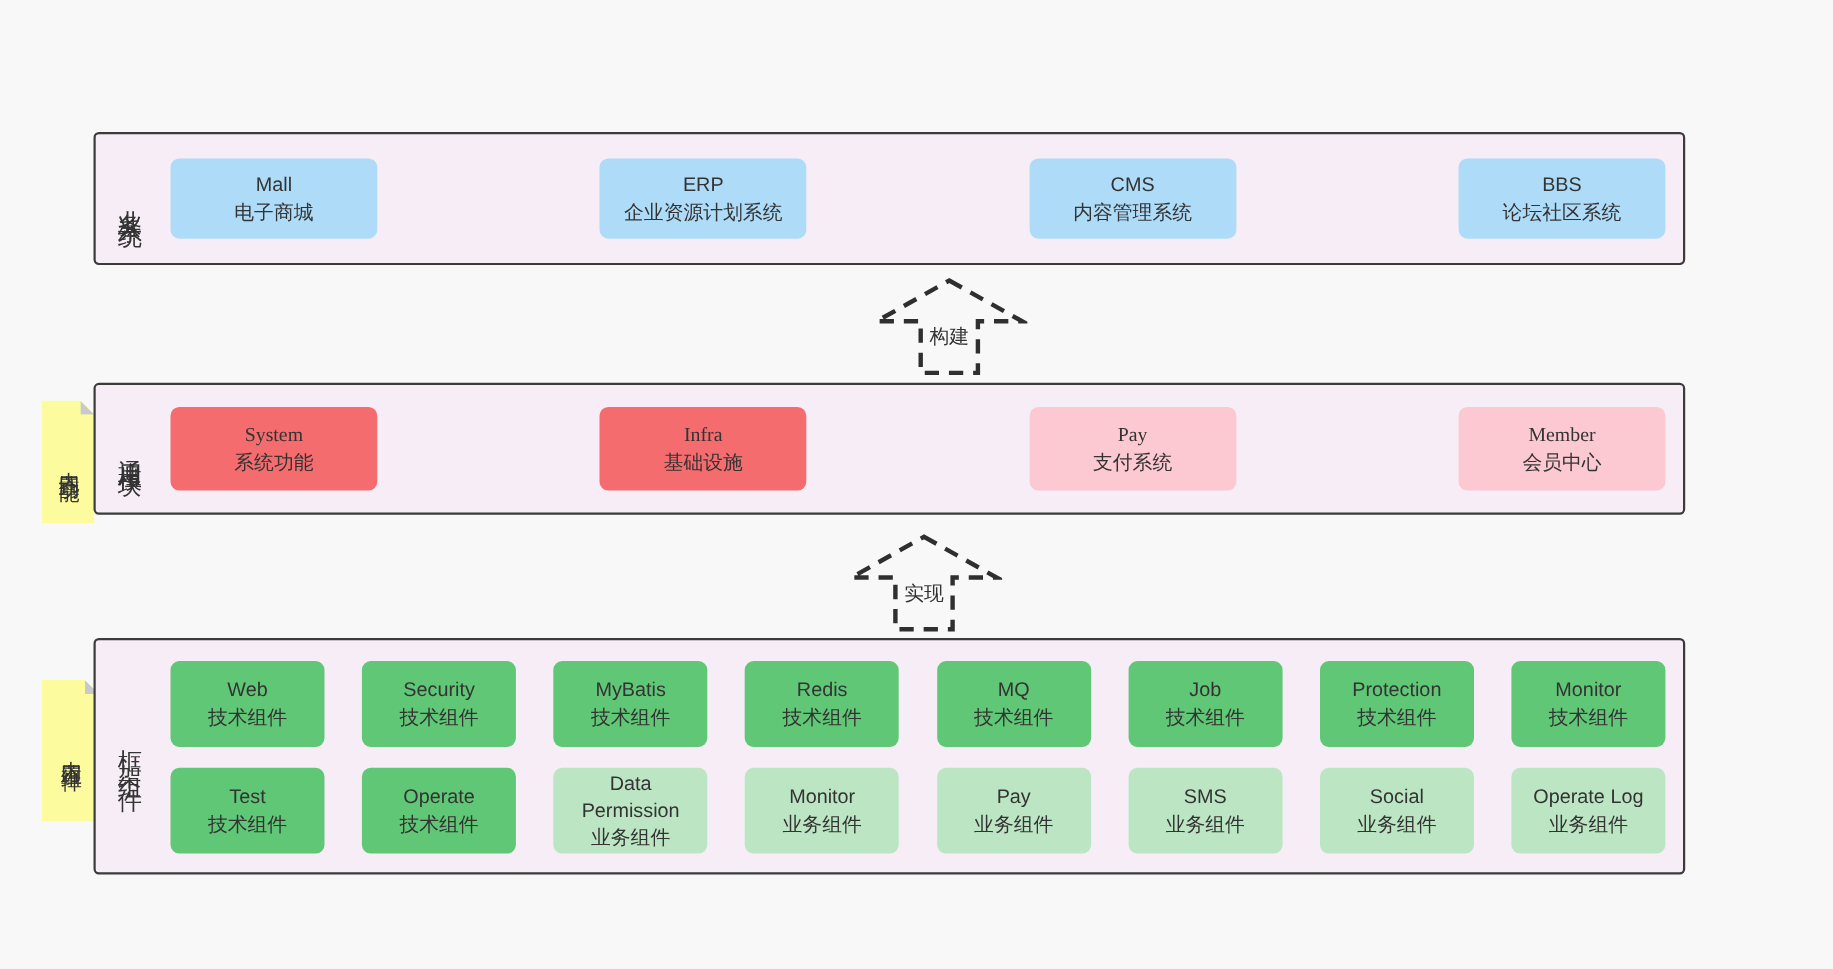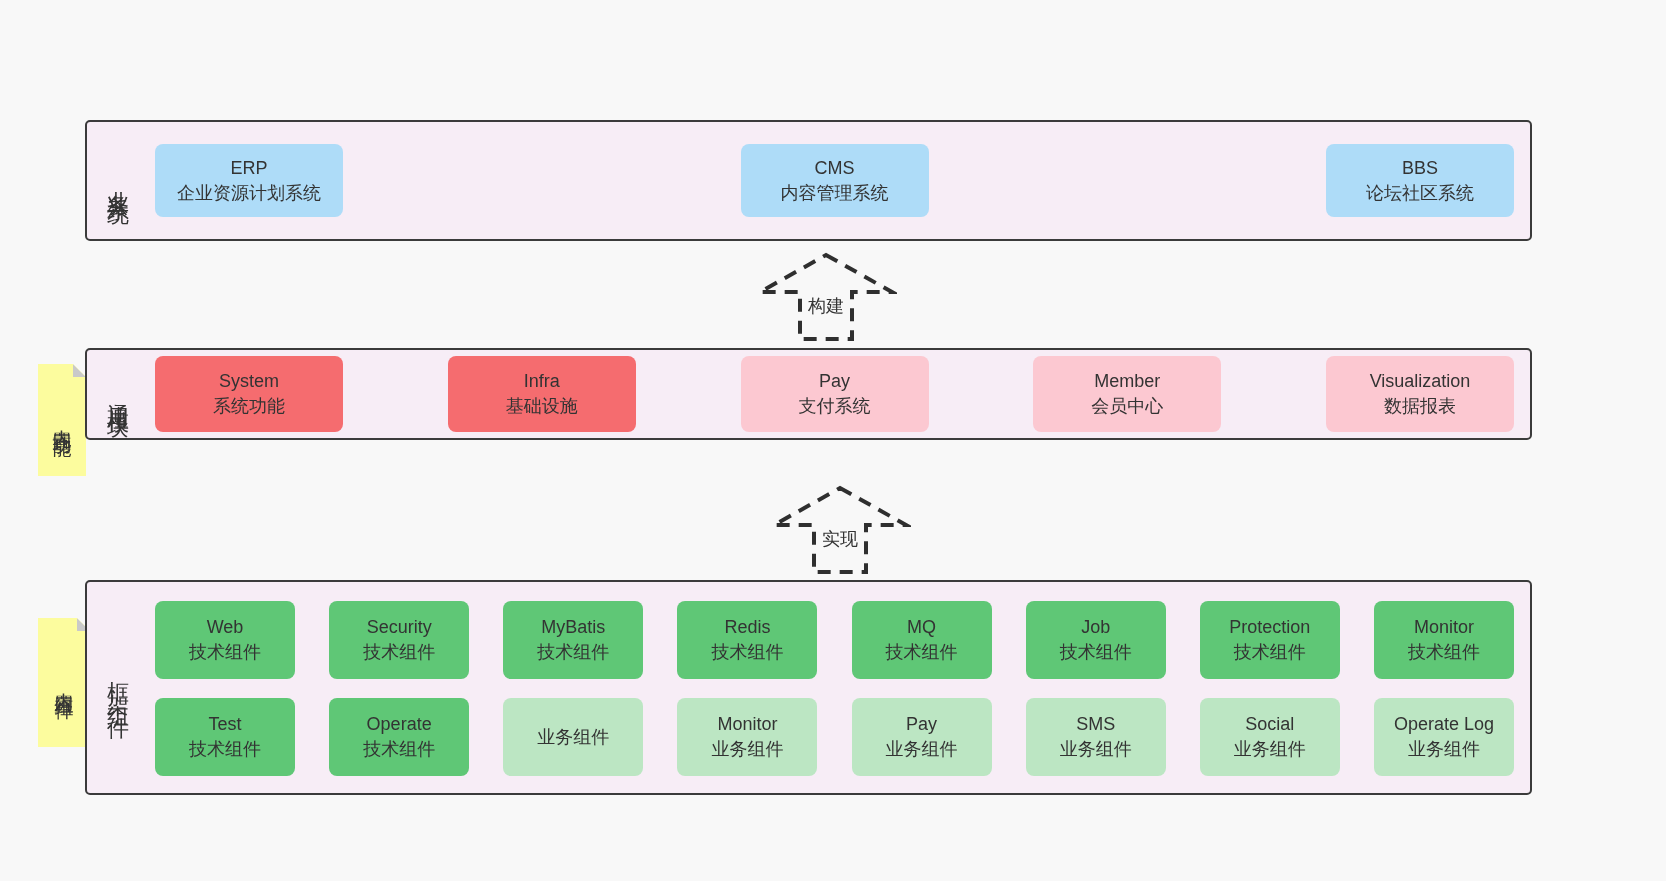--- a/index.html
+++ b/index.html
@@ -16,21 +16,21 @@
     position: absolute;
     left: 85px;
     width: 1447px;
     box-sizing: border-box;
     background: var(--layer-bg);
     border: 2px solid var(--border);
     border-radius: 5px;
     display: flex;
   }
   #layer-business   { top: 120px; height: 121px; }
-  #layer-modules    { top: 348px; height: 92px; }
+  #layer-modules    { top: 348px; height: 120px; font-family: Liberation Serif, serif; }
   #layer-components { top: 580px; height: 215px; }
 
   .layer-label {
     align-self: center;
     margin-left: 16px;
     writing-mode: vertical-rl;
     text-orientation: upright;
     font-size: 22px;
     letter-spacing: 4px;
     white-space: nowrap;
@@ -70,21 +70,21 @@
   .w-sm { width: 140px; height: 78px; padding: 0 4px; box-sizing: border-box; }
 
   .c-blue        { background: var(--blue); }
   .c-red         { background: var(--red); }
   .c-pink        { background: var(--pink); }
   .c-green-dark  { background: var(--green-dark); }
   .c-green-light { background: var(--green-light); }
 
   
   .arrow { position: absolute; width: 142px; height: 90px; }
-  #arrow-build     { left: 755px; top: 252px; }
+  #arrow-build     { left: 792px; top: 252px; }
   #arrow-implement { left: 769px; top: 485px; }
   .arrow svg { display: block; }
   .arrow-label {
     position: absolute;
     left: 50%; top: 42px;
     transform: translateX(-50%);
     background: var(--page-bg);
     padding: 0 3px;
     font-size: 18px;
     white-space: nowrap;
@@ -121,20 +121,24 @@
 </style>
 </head>
 <body>
 
 <div>
 
   <section class="layer" id="layer-business">
     <div class="layer-label">业务系统</div>
     <div class="boxes">
       <div class="box w-lg c-blue">
+        <div>Mall</div>
+        <div>电子商城</div>
+      </div>
+      <div class="box w-lg c-blue">
         <div>ERP</div>
         <div>企业资源计划系统</div>
       </div>
       <div class="box w-lg c-blue">
         <div>CMS</div>
         <div>内容管理系统</div>
       </div>
       <div class="box w-lg c-blue">
         <div>BBS</div>
         <div>论坛社区系统</div>
@@ -165,24 +169,20 @@
         <div>基础设施</div>
       </div>
       <div class="box w-lg c-pink">
         <div>Pay</div>
         <div>支付系统</div>
       </div>
       <div class="box w-lg c-pink">
         <div>Member</div>
         <div>会员中心</div>
       </div>
-      <div class="box w-lg c-pink">
-        <div>Visualization</div>
-        <div>数据报表</div>
-      </div>
     </div>
   </section>
 
   <div class="arrow" id="arrow-implement">
     <svg width="142" height="90" viewBox="0 0 142 90">
       <polygon points="71,3 137,40 97,40 97,87 45,87 45,40 5,40" fill="none" stroke="#2f2f2f" stroke-width="4" stroke-dasharray="13 9"></polygon>
     </svg>
     <span class="arrow-label">实现</span>
   </div>
 
@@ -230,20 +230,21 @@
       <div class="row">
         <div class="box w-sm c-green-dark">
           <div>Test</div>
           <div>技术组件</div>
         </div>
         <div class="box w-sm c-green-dark">
           <div>Operate</div>
           <div>技术组件</div>
         </div>
         <div class="box w-sm c-green-light">
+          <div>Data Permission</div>
           <div>业务组件</div>
         </div>
         <div class="box w-sm c-green-light">
           <div>Monitor</div>
           <div>业务组件</div>
         </div>
         <div class="box w-sm c-green-light">
           <div>Pay</div>
           <div>业务组件</div>
         </div>

